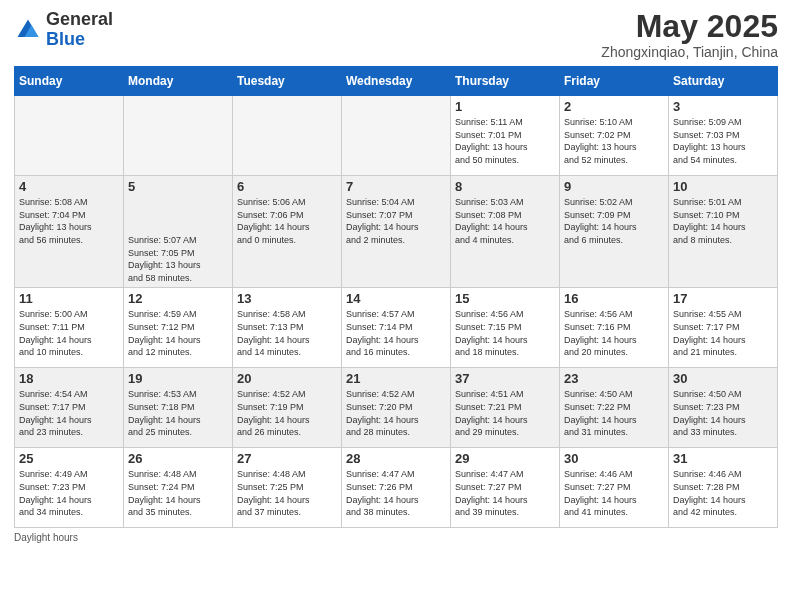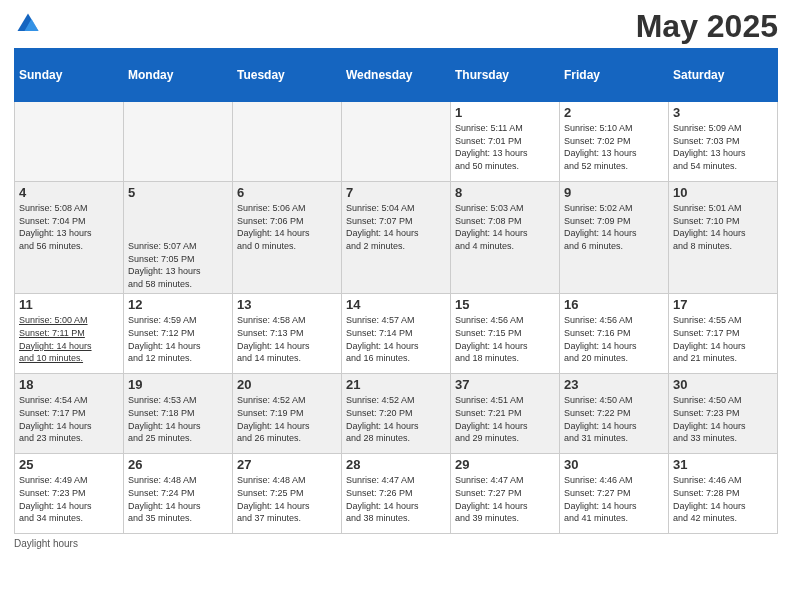--- a/index.html
+++ b/index.html
@@ -54,21 +54,21 @@
     table {
       width: 100%;
       border-collapse: collapse;
       table-layout: fixed;
     }
     th {
       background-color: #1565c0;
       color: #fff;
       font-size: 12px;
       font-weight: bold;
-      padding: 19px 4px;
+      padding: 7px 4px;
       text-align: left;
       border: 1px solid #1565c0;
     }
     td {
       border: 1px solid #ccc;
       vertical-align: top;
       padding: 3px 4px;
       font-size: 9.5px;
       color: #333;
       background: #fff;
@@ -102,23 +102,28 @@
 </head>
 <body>
 
 <div class="container">
   <div class="header">
     <div class="logo">
       <svg class="logo-icon" viewBox="0 0 32 32">
         <polygon points="16,4 28,24 4,24" fill="#1565c0"></polygon>
         <polygon points="20,10 28,24 12,24" fill="#42a5f5" opacity="0.7"></polygon>
       </svg>
+      <div class="logo-text">
+        <span class="general">General</span><br>
+        <span class="blue">Blue</span>
+      </div>
     </div>
     <div class="title-block">
       <div class="month-title">May 2025</div>
+      <div class="location">Zhongxinqiao, Tianjin, China</div>
     </div>
   </div>
 
   <table>
     <thead>
       <tr>
       <th>Sunday</th>
           <th>Monday</th>
           <th>Tuesday</th>
           <th>Wednesday</th>
@@ -202,21 +207,21 @@
             <span class="day-num">10</span>
             <div class="day-info" style="white-space: pre-line;">Sunrise: 5:01 AM
 Sunset: 7:10 PM
 Daylight: 14 hours
 and 8 minutes.</div>
           </td>
         </tr>
         <tr>
           <td>
             <span class="day-num">11</span>
-            <div class="day-info" style="white-space: pre-line; text-decoration: underline;">Sunrise: 5:00 AM
+            <div class="day-info" style="white-space: pre-line;">Sunrise: 5:00 AM
 Sunset: 7:11 PM
 Daylight: 14 hours
 and 10 minutes.</div>
           </td>
           <td>
             <span class="day-num">12</span>
             <div class="day-info" style="white-space: pre-line;">Sunrise: 4:59 AM
 Sunset: 7:12 PM
 Daylight: 14 hours
 and 12 minutes.</div>

